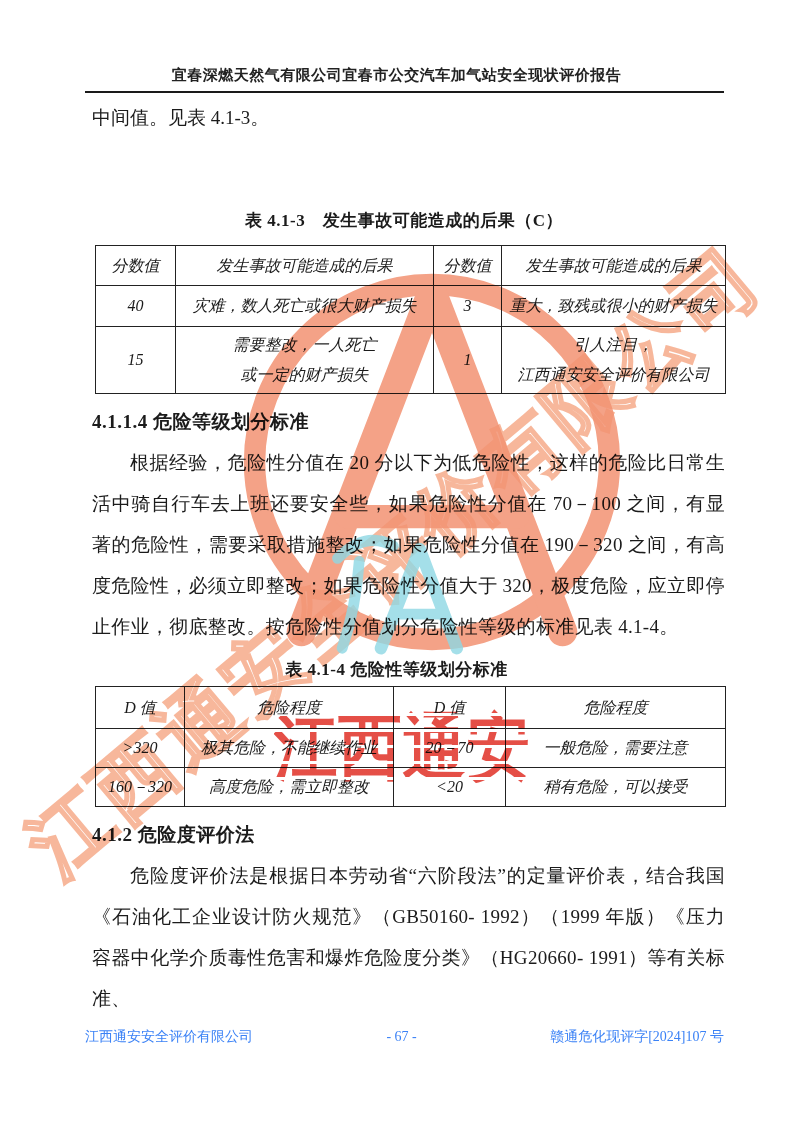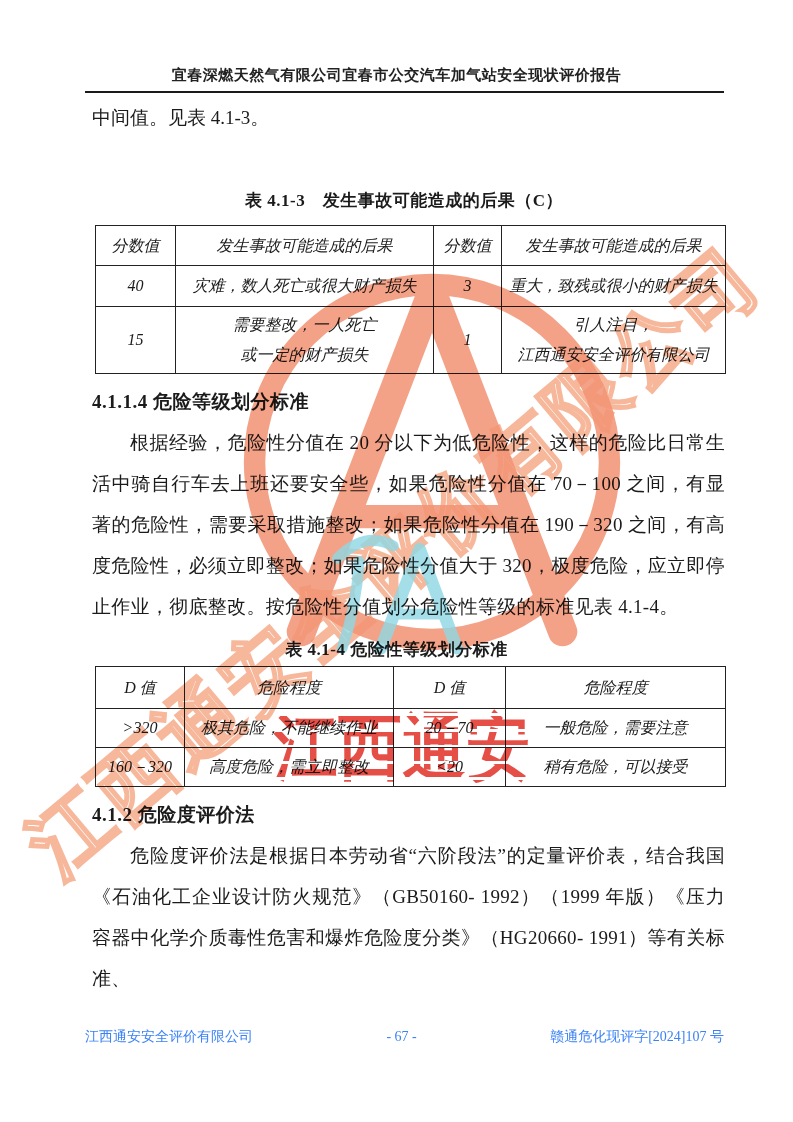--- a/index.html
+++ b/index.html
@@ -16,21 +16,21 @@
 
   
   .header { padding-top: 66px; text-align: center; font-size: 15px; font-weight: 600; letter-spacing: 0.5px; color: #222; }
   .header-rule { margin: 6px 69px 0 85px; border-bottom: 2px solid #1a1a1a; }
 
   
   .intro { margin: 12px 68px 0 92px; font-size: 19px; }
   .para { margin: 7px 68px 0 92px; font-size: 19px; line-height: 41px; text-align: justify; text-indent: 2em; letter-spacing: 0.3px; }
   .section-heading { margin: 15px 68px 0 92px; font-size: 19px; font-weight: 700; letter-spacing: 0.5px; }
   .caption { text-align: center; font-size: 17px; font-weight: 600; letter-spacing: 0.5px; }
-  .caption-1 { margin-top: 58px; padding-left: 15px; }
+  .caption-1 { margin-top: 78px; padding-left: 15px; }
   .caption-2 { margin-top: 11px; }
 
   
   table { border-collapse: collapse; margin: 13px 68px 0 95px; width: 630px; table-layout: fixed; }
   .tbl-2 { margin-top: 5px; }
   th, td {
     border: 1px solid #222;
     font-size: 16px; font-weight: 400;
     text-align: center; vertical-align: middle;
     padding: 2px 4px;

